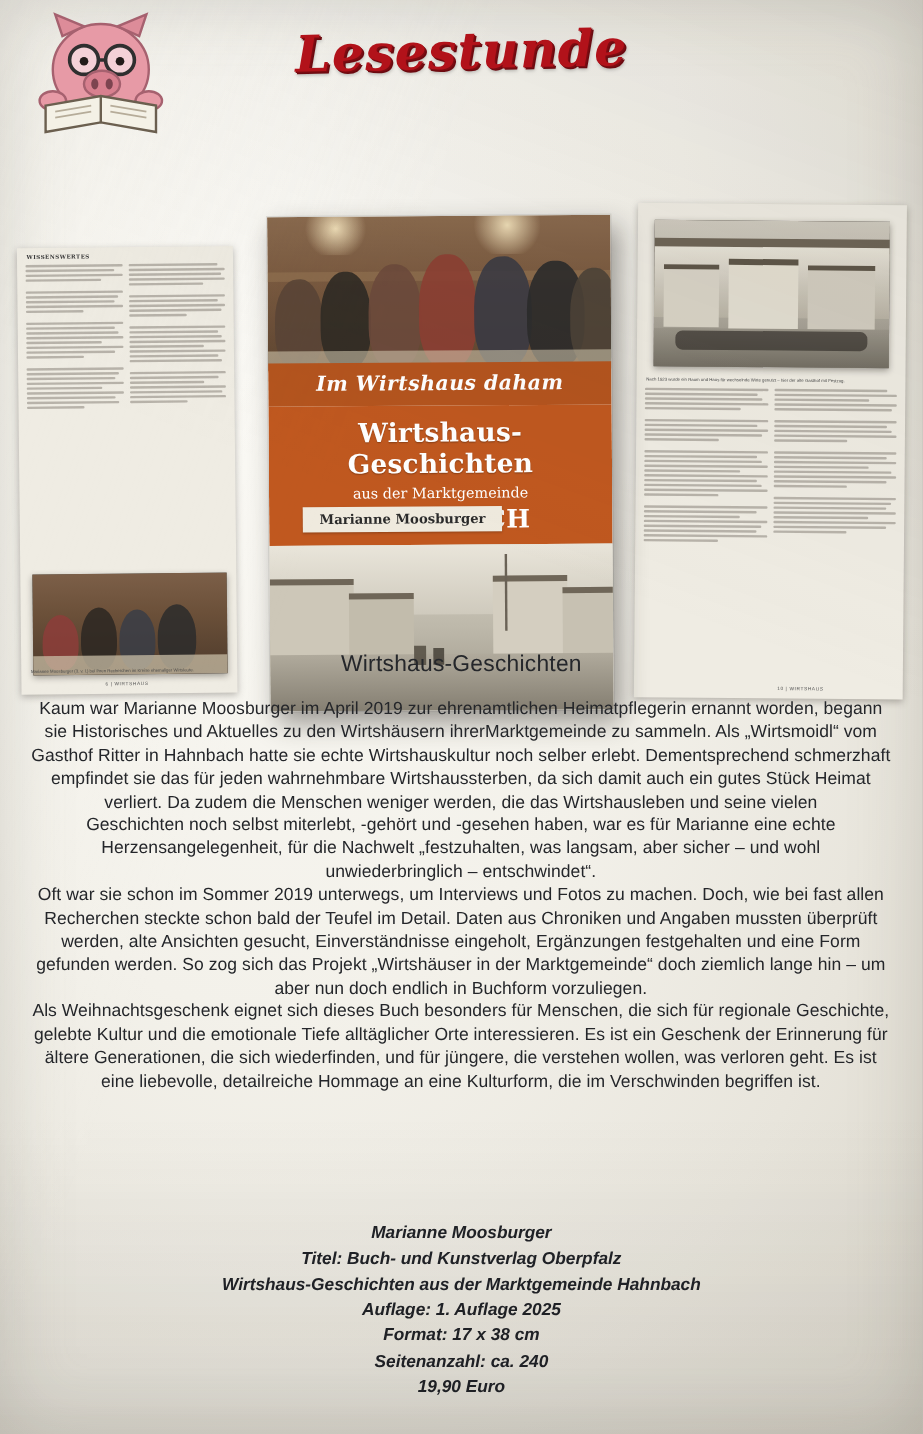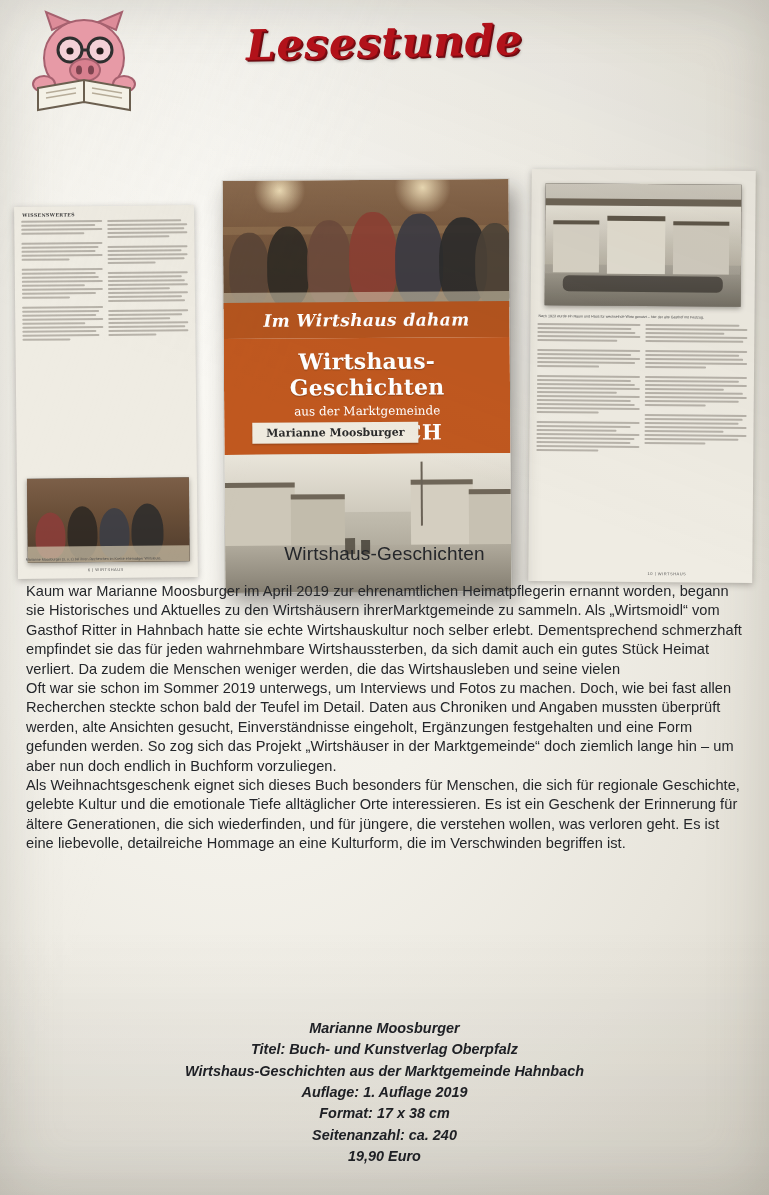--- a/index.html
+++ b/index.html
@@ -301,21 +301,21 @@
     top: 582px;
     left: 26px;
     width: 724px;
     font-size: 14.6px;
     line-height: 1.33;
     color: #24262a;
     letter-spacing: .05px;
   }
   .body-text p {
     margin: 0 8px 0 0;
-    text-align: left;
+    text-align: center;
   }
 
   
   .colophon {
     position: absolute;
     top: 1018px;
     left: 0;
     width: 100%;
     text-align: center;
     font-style: italic;
@@ -565,27 +565,28 @@
         <div style="position:absolute;left:120px;top:84px;width:10px;height:16px;background:#4c463b;opacity:.8;"></div>
         <div style="position:absolute;left:136px;top:86px;width:9px;height:14px;background:#3f3931;opacity:.8;"></div>
       </div>
     </div>
   </div>
 
   <div class="section-title">Wirtshaus-Geschichten</div>
 
   <div class="body-text">
     <p>Kaum war Marianne Moosburger im April 2019 zur ehrenamtlichen Heimatpflegerin ernannt worden, begann sie Historisches und Aktuelles zu den Wirtshäusern ihrerMarktgemeinde zu sammeln. Als „Wirtsmoidl“ vom Gasthof Ritter in Hahnbach hatte sie echte Wirtshauskultur noch selber erlebt. Dementsprechend schmerzhaft empfindet sie das für jeden wahrnehmbare Wirtshaussterben, da sich damit auch ein gutes Stück Heimat verliert. Da zudem die Menschen weniger werden, die das Wirtshausleben und seine vielen</p>
+    <p>Geschichten noch selbst miterlebt, -gehört und -gesehen haben, war es für Marianne eine echte Herzensangelegenheit, für die Nachwelt „festzuhalten, was langsam, aber sicher – und wohl unwiederbringlich – entschwindet“.</p>
     <p>Oft war sie schon im Sommer 2019 unterwegs, um Interviews und Fotos zu machen. Doch, wie bei fast allen Recherchen steckte schon bald der Teufel im Detail. Daten aus Chroniken und Angaben mussten überprüft werden, alte Ansichten gesucht, Einverständnisse eingeholt, Ergänzungen festgehalten und eine Form gefunden werden. So zog sich das Projekt „Wirtshäuser in der Marktgemeinde“ doch ziemlich lange hin – um aber nun doch endlich in Buchform vorzuliegen.</p>
     <p>Als Weihnachtsgeschenk eignet sich dieses Buch besonders für Menschen, die sich für regionale Geschichte, gelebte Kultur und die emotionale Tiefe alltäglicher Orte interessieren. Es ist ein Geschenk der Erinnerung für ältere Generationen, die sich wiederfinden, und für jüngere, die verstehen wollen, was verloren geht. Es ist eine liebevolle, detailreiche Hommage an eine Kulturform, die im Verschwinden begriffen ist.</p>
   </div>
 
   <div class="colophon">
     <div>Marianne Moosburger</div>
     <div>Titel: Buch- und Kunstverlag Oberpfalz</div>
     <div>Wirtshaus-Geschichten aus der Marktgemeinde Hahnbach</div>
-    <div>Auflage: 1. Auflage 2019</div>
+    <div>Auflage: 1. Auflage 2025</div>
     <div>Format: 17 x 38 cm</div>
     <div>Seitenanzahl: ca. 240</div>
     <div>19,90 Euro</div>
   </div>
 
 </div>
 
 </body></html>

